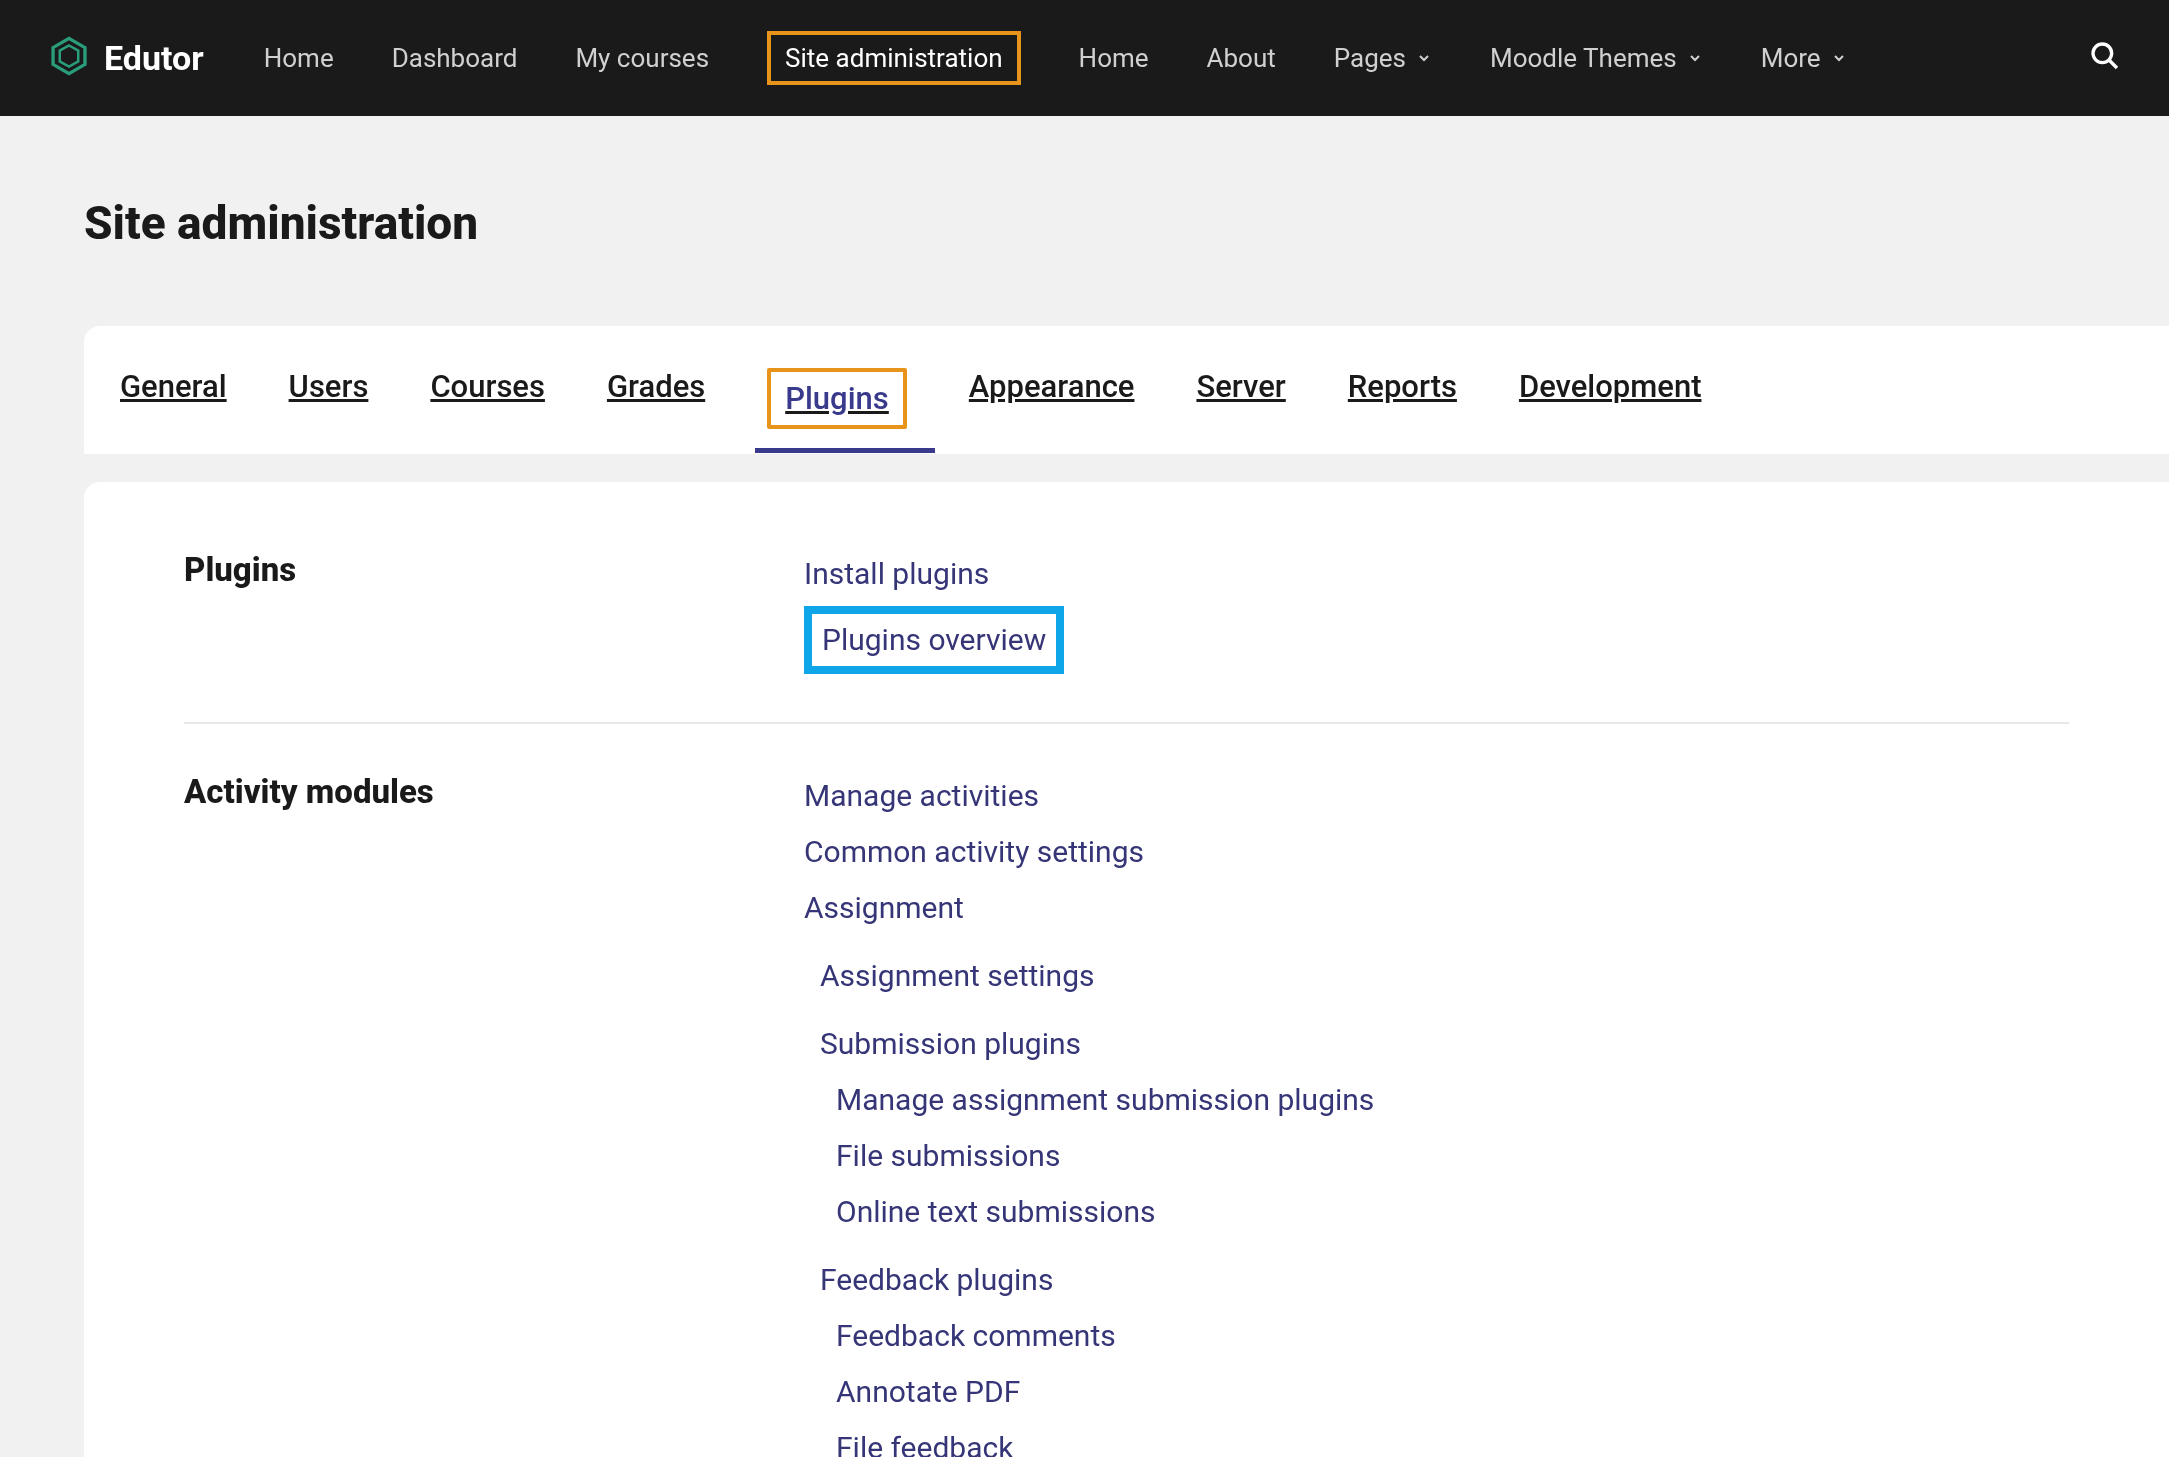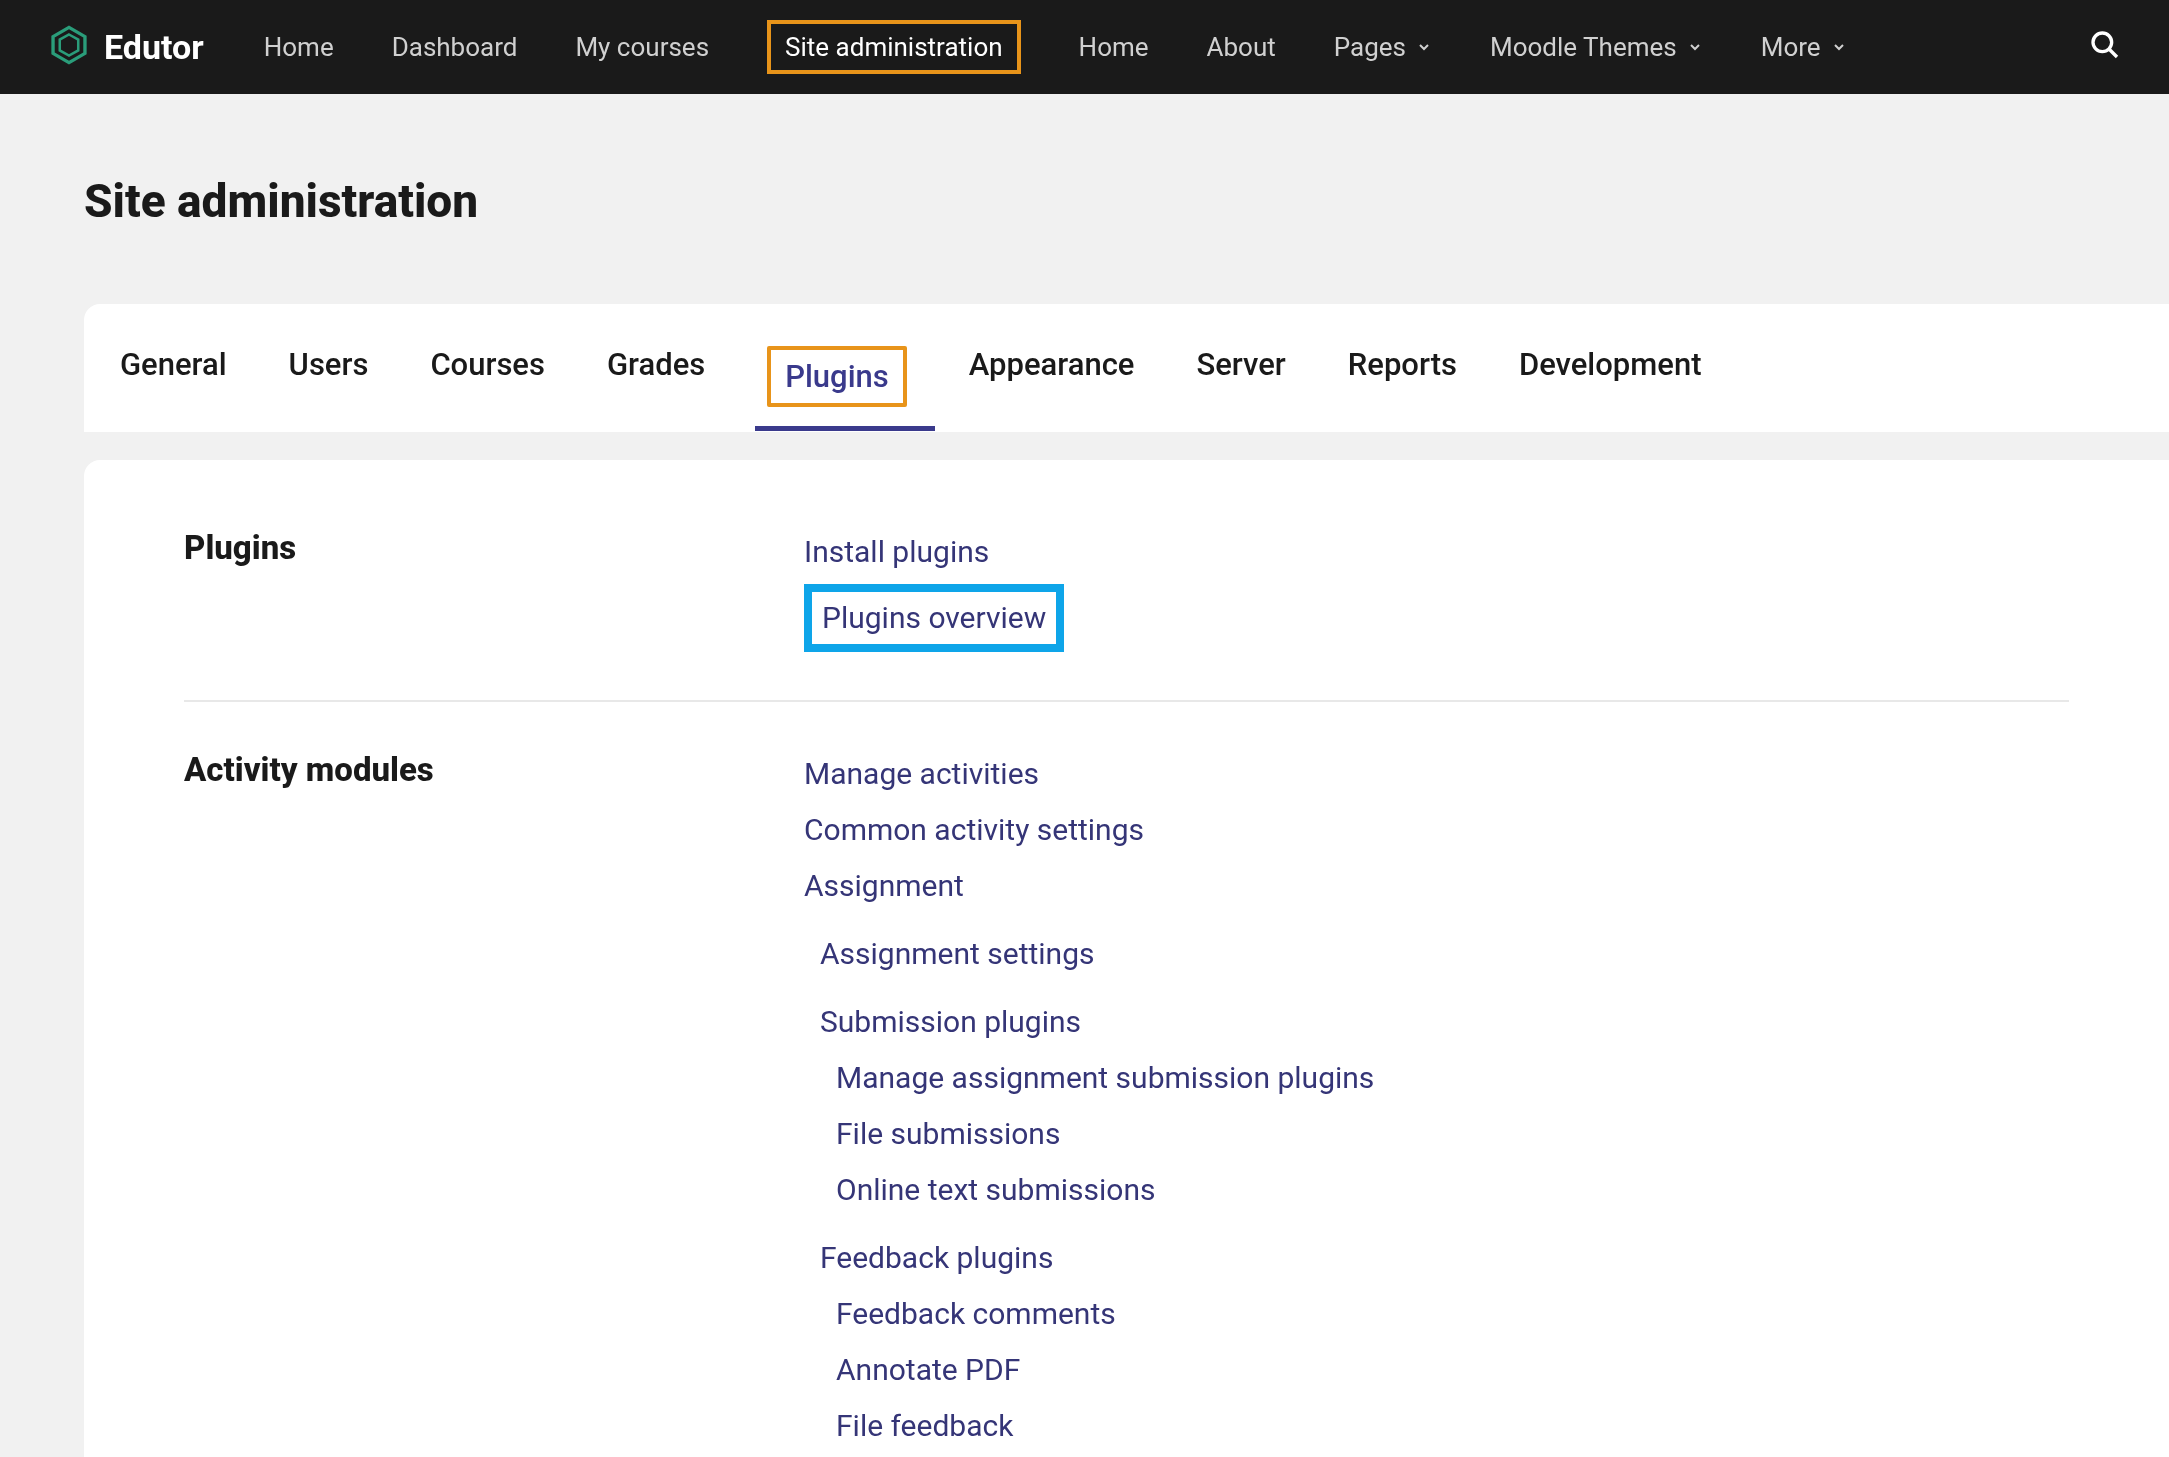--- a/index.html
+++ b/index.html
@@ -10,21 +10,21 @@
     body {
       font-family: -apple-system, BlinkMacSystemFont, "Segoe UI", Roboto, Helvetica, Arial, sans-serif;
       background: #f1f1f1;
       color: #1a1a1a;
     }
     .header {
       background: #1a1a1a;
       display: flex;
       align-items: center;
       padding: 0 48px;
-      height: 94px;
+      height: 116px;
     }
     .logo {
       display: flex;
       align-items: center;
       gap: 14px;
       margin-right: 60px;
     }
     .logo-icon {
       width: 42px;
       height: 42px;
@@ -73,20 +73,21 @@
     .page-title {
       font-size: 46px;
       font-weight: 800;
       color: #1a1a1a;
       margin-bottom: 76px;
     }
     .tabs-container {
       background: #fff;
       border-radius: 16px 0 0 0;
       padding: 0;
+      text-decoration: underline;
     }
     .tabs {
       display: flex;
       gap: 62px;
       padding: 42px 36px 0 36px;
       border-bottom: 1px solid transparent;
     }
     .tab {
       font-size: 31px;
       font-weight: 500;

